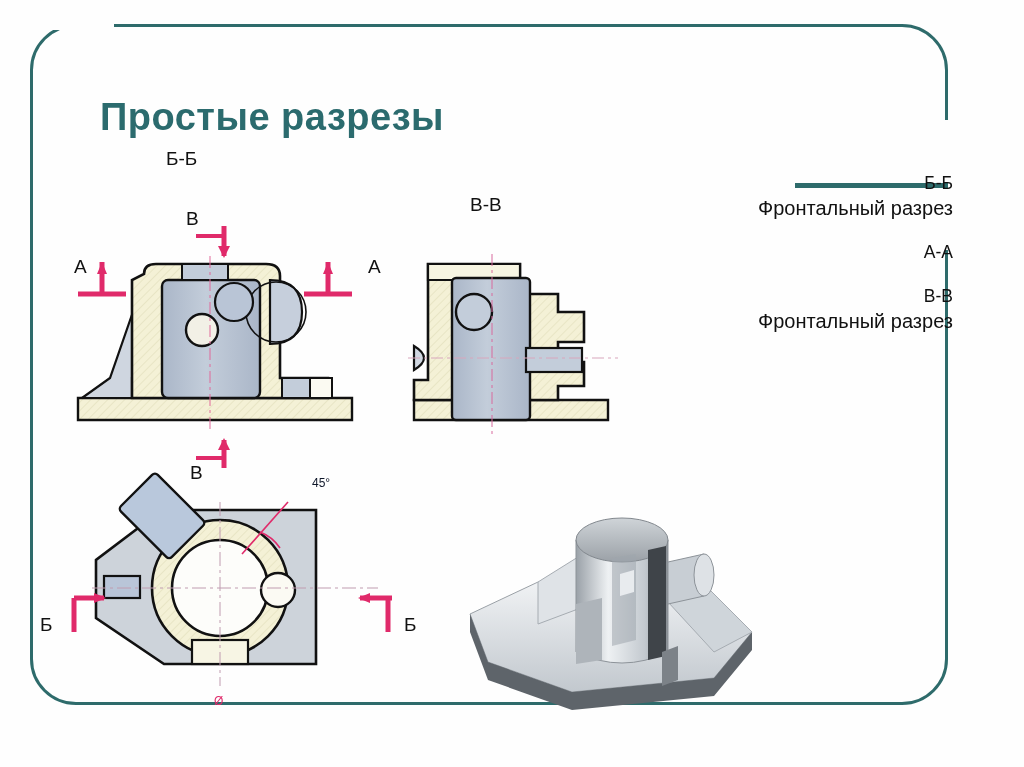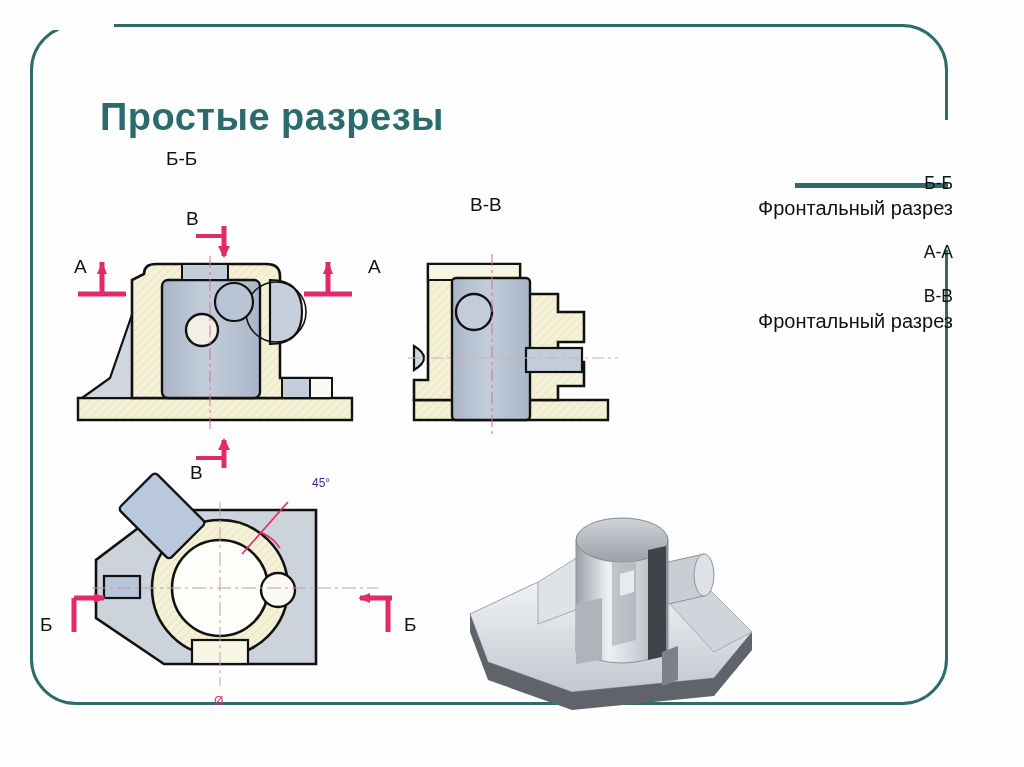--- a/index.html
+++ b/index.html
@@ -195,21 +195,21 @@
       <line x1="0" y1="90" x2="286" y2="90" stroke="#c09cb0" stroke-width="1" stroke-dasharray="14,4,3,4"></line>
       <line x1="128" y1="4" x2="128" y2="188" stroke="#c09cb0" stroke-width="1" stroke-dasharray="14,4,3,4"></line>
 
       <g stroke="#e02a6a" stroke-width="1.6" fill="none">
         <path d="M150,56 L196,4"></path>
         <path d="M168,34 A42,42 0 0 1 188,50"></path>
       </g>
     </svg>
   </div>
 
-  <div class="dlabel" style="left:312px;top:476px;font-size:12px;color:#4c1d95;">45°</div>
+  <div class="dlabel" style="left:312px;top:476px;font-size:12px;color:#0f172a;">45°</div>
   <div class="dlabel" style="left:214px;top:694px;font-size:12px;color:#e02a6a;">Ø</div>
 
   <div class="cutmark" style="left:64px;top:592px;">
     <svg width="48" height="46">
       <line x1="10" y1="6" x2="10" y2="40" stroke="#e02a6a" stroke-width="5"></line>
       <line x1="10" y1="6" x2="40" y2="6" stroke="#e02a6a" stroke-width="5"></line>
       <polygon points="42,6 30,1 30,11" fill="#e02a6a"></polygon>
     </svg>
   </div>
   <div class="dlabel" style="left:40px;top:614px;">Б</div>

